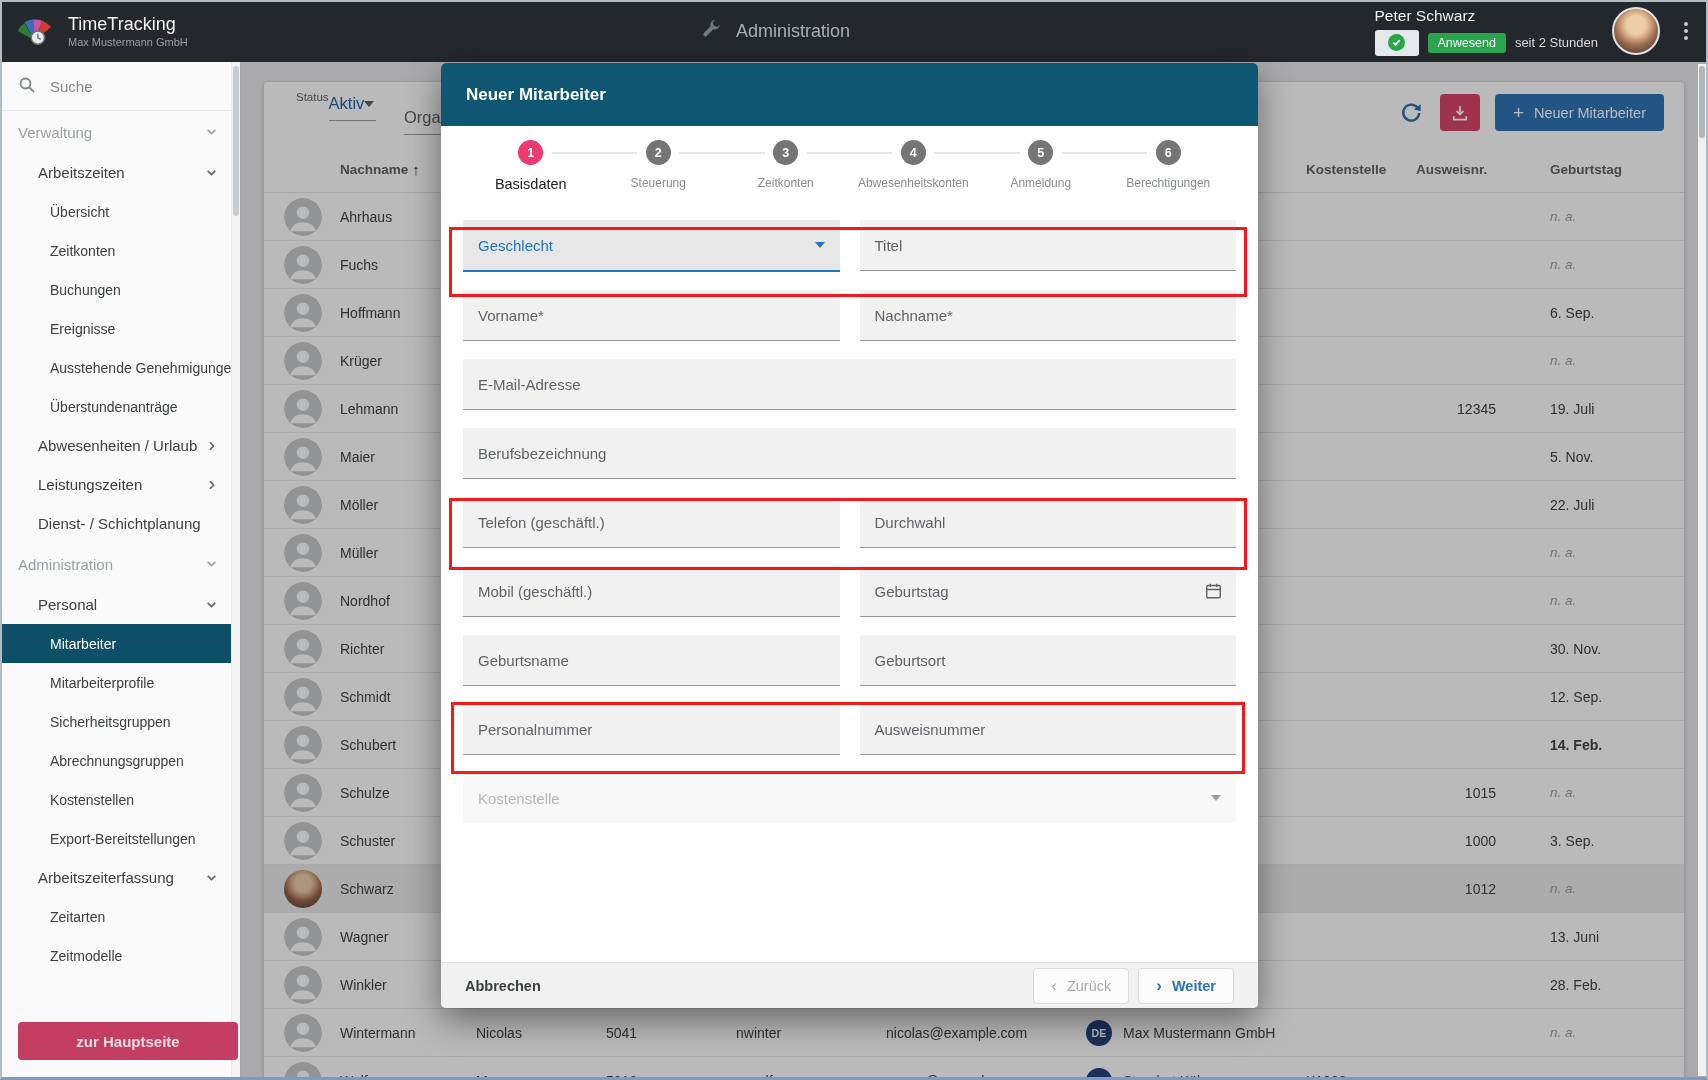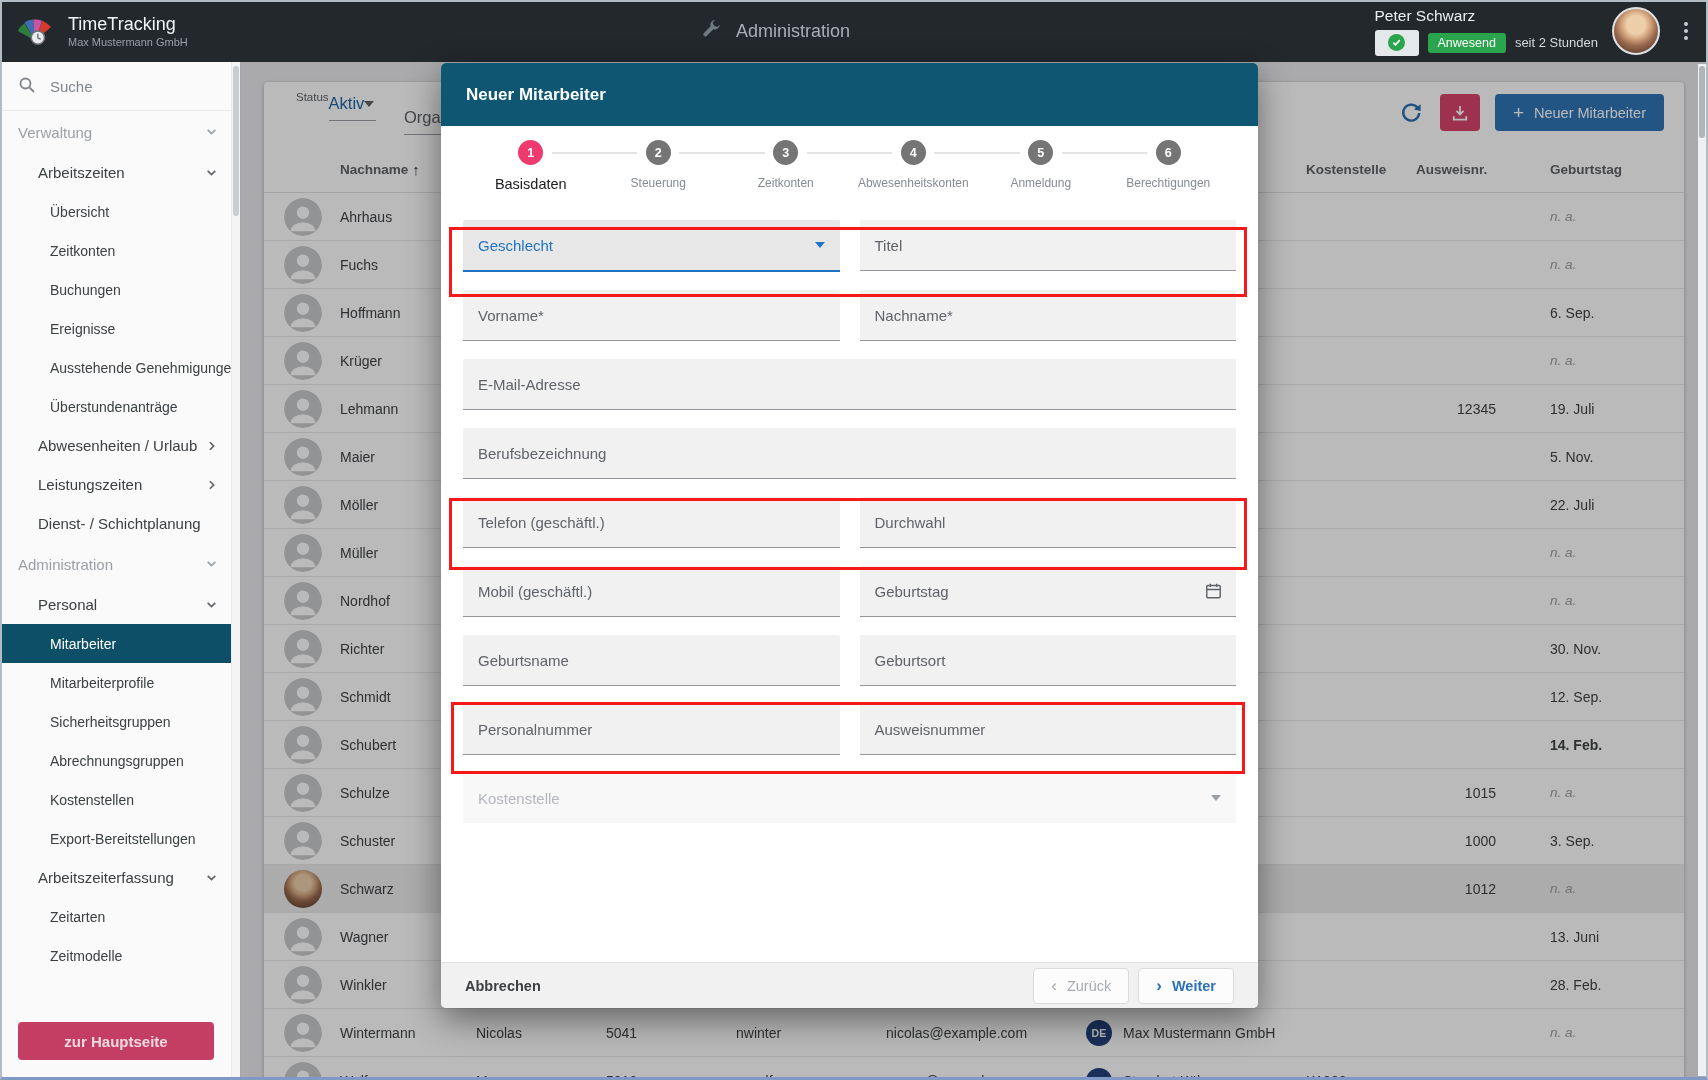--- a/index.html
+++ b/index.html
@@ -29,21 +29,21 @@
   
   .sidebar{position:absolute;left:0;top:62px;width:240px;bottom:0;background:#fafafa;border-right:1px solid #e2e4e6;z-index:2;}
   .search{height:48px;display:flex;align-items:center;gap:14px;padding-left:18px;border-bottom:1px solid #e6e8ea;color:#80868b;font-size:15px;}
   .nav-item{display:flex;align-items:center;height:39px;cursor:pointer;color:#3c4043;position:relative;}
   .nav-item .nav-chev{position:absolute;right:22px;top:50%;transform:translateY(-50%);color:#5f6368;display:flex;}
   .lvl-section{height:42px;color:#9aa0a6;font-size:15px;padding-left:18px;}
   .lvl-section .nav-chev{color:#9aa0a6;}
   .lvl-group{font-size:15px;padding-left:38px;}
   .lvl-leaf{font-size:14px;padding-left:50px;}
   .nav-item.active{background:#0d4f66;color:#fff;font-weight:500;}
-  .side-btn{position:absolute;left:18px;top:960px;width:196px;height:38px;background:#c43e63;border:none;border-radius:4px;
+  .side-btn{position:absolute;left:18px;top:960px;width:220px;height:38px;background:#c43e63;border:none;border-radius:4px;
             color:#f1d9e0;font-size:15px;font-weight:700;z-index:3;}
   .side-scroll{position:absolute;right:0;top:0;bottom:0;width:8px;background:#f4f4f4;border-left:1px solid #eaeaea;}
   .side-scroll .thumb{position:absolute;left:1px;width:6px;top:4px;height:150px;background:#c9ccd0;border-radius:3px;}
 
   
   .content{position:absolute;left:240px;top:62px;right:0;bottom:0;background:#e9eaec;}
   .dim{position:absolute;left:240px;top:62px;right:0;bottom:0;background:rgba(0,0,0,0.27);z-index:5;}
   .card{position:absolute;left:24px;top:20px;width:1420px;height:1050px;background:#fff;border-radius:4px;
         box-shadow:0 1px 4px rgba(0,0,0,.25);overflow:hidden;}
   .toolbar{position:relative;height:64px;}

